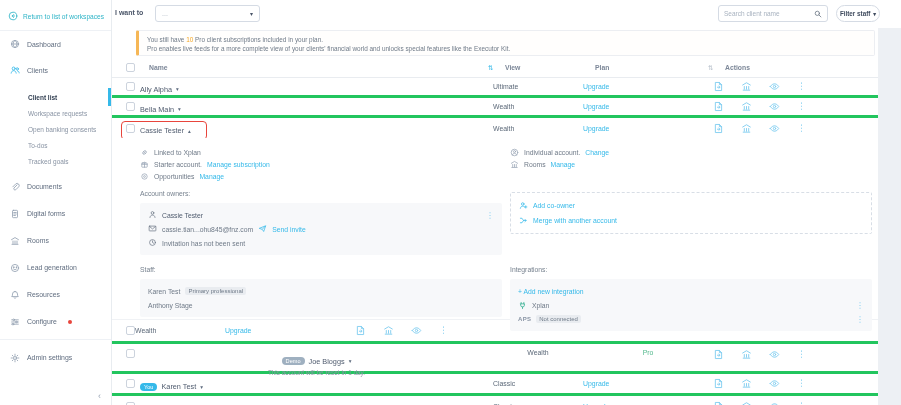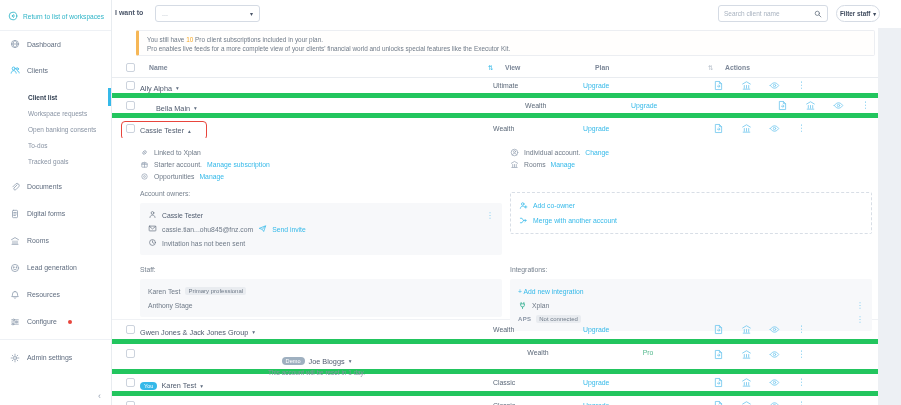--- a/index.html
+++ b/index.html
@@ -62,21 +62,21 @@
 
   
   .table { margin-right:23px; }
   .thead { display:flex; align-items:center; height:20px; border-bottom:1px solid #e9ecf0;
     font-size:6.8px; color:#7c8798; font-weight:bold; padding-left:14px; }
   .th-name { width:339px; margin-left:14px; }
   .th-sort { width:17px; font-weight:normal; font-size:6.5px; }
   .th-sort.blue { color:#35b9e9; } .th-sort.gray { color:#b6bfca; }
   .th-view { width:90px; } .th-plan { width:113px; } .th-actions { width:110px; }
 
-  .row { display:flex; align-items:center; border-bottom:5px solid #22c55e; padding-left:14px; position:relative; }
+  .row { display:flex; align-items:center; border-bottom:3px solid #22c55e; padding-left:14px; position:relative; }
   .row.expanded { border-bottom:none; }
   .cb { width:9px; height:9px; border:1px solid #ccd3dd; border-radius:2px; background:#fff;
     flex:0 0 9px; cursor:pointer; }
   .cell-name { width:353px; margin-left:5px; }
   .name-wrap { display:inline-flex; align-items:center; gap:4px; position:relative; }
   .nm { font-size:7.3px; color:#4f5b6e; white-space:nowrap; }
   .caret-ic { font-size:5.5px; color:#5f6c7f; cursor:pointer; }
   .name-badge { color:#fff; font-size:5.6px; padding:1px 4px; border-radius:6px; white-space:nowrap; }
   .badge-demo { background:#9fb0c0; } .badge-you { background:#35b9e9; }
   .subtext { font-size:6.4px; color:#8893a3; margin-top:2px; }
@@ -306,21 +306,21 @@
       </span>
       <span class="act">
         <svg viewBox="0 0 12 12" fill="none" stroke="currentColor" stroke-width="1" stroke-linecap="round" stroke-linejoin="round">
                   <path d="M1.4 6s1.9-3 4.6-3 4.6 3 4.6 3-1.9 3-4.6 3S1.4 6 1.4 6z"></path>
                   <circle cx="6" cy="6" r="1.3"></circle>
                 </svg>
       </span>
       <span class="act kebab-act">⋮</span>
     </div>
   </div>
-          <div class="row" style="height: 20px; gap: 16px;">
+          <div class="row" style="height: 20px;">
     <span class="cb"></span>
     <div class="cell-name">
       <div class="name-wrap">
 
         <span class="nm">Bella Main</span>
         <span class="caret-ic">▾</span>
       </div>
       
     </div>
     <div class="cell-view">Wealth</div>
@@ -526,28 +526,20 @@
             <span class="gbadge">Not connected</span>
             <span class="kebab-g">⋮</span>
           </div>
         </div>
       </div>
     </div>
 
   </div>
           <div class="row" style="height: 24px;">
     <span class="cb"></span>
-    <div class="cell-name">
-      <div class="name-wrap">
-
-        <span class="nm">Gwen Jones &amp; Jack Jones Group</span>
-        <span class="caret-ic">▾</span>
-      </div>
-      
-    </div>
     <div class="cell-view">Wealth</div>
     <div class="cell-plan">Upgrade</div>
     <div class="cell-actions">
       <span class="act">
         <svg viewBox="0 0 12 12" fill="none" stroke="currentColor" stroke-width="1" stroke-linecap="round" stroke-linejoin="round">
                   <path d="M3 1.6h4l2.4 2.4v6.4H3z"></path>
                   <path d="M7 1.6V4h2.4M4.8 6.8h2.6M6.4 5.6l1.3 1.2-1.3 1.2"></path>
                 </svg>
       </span>
       <span class="act">

